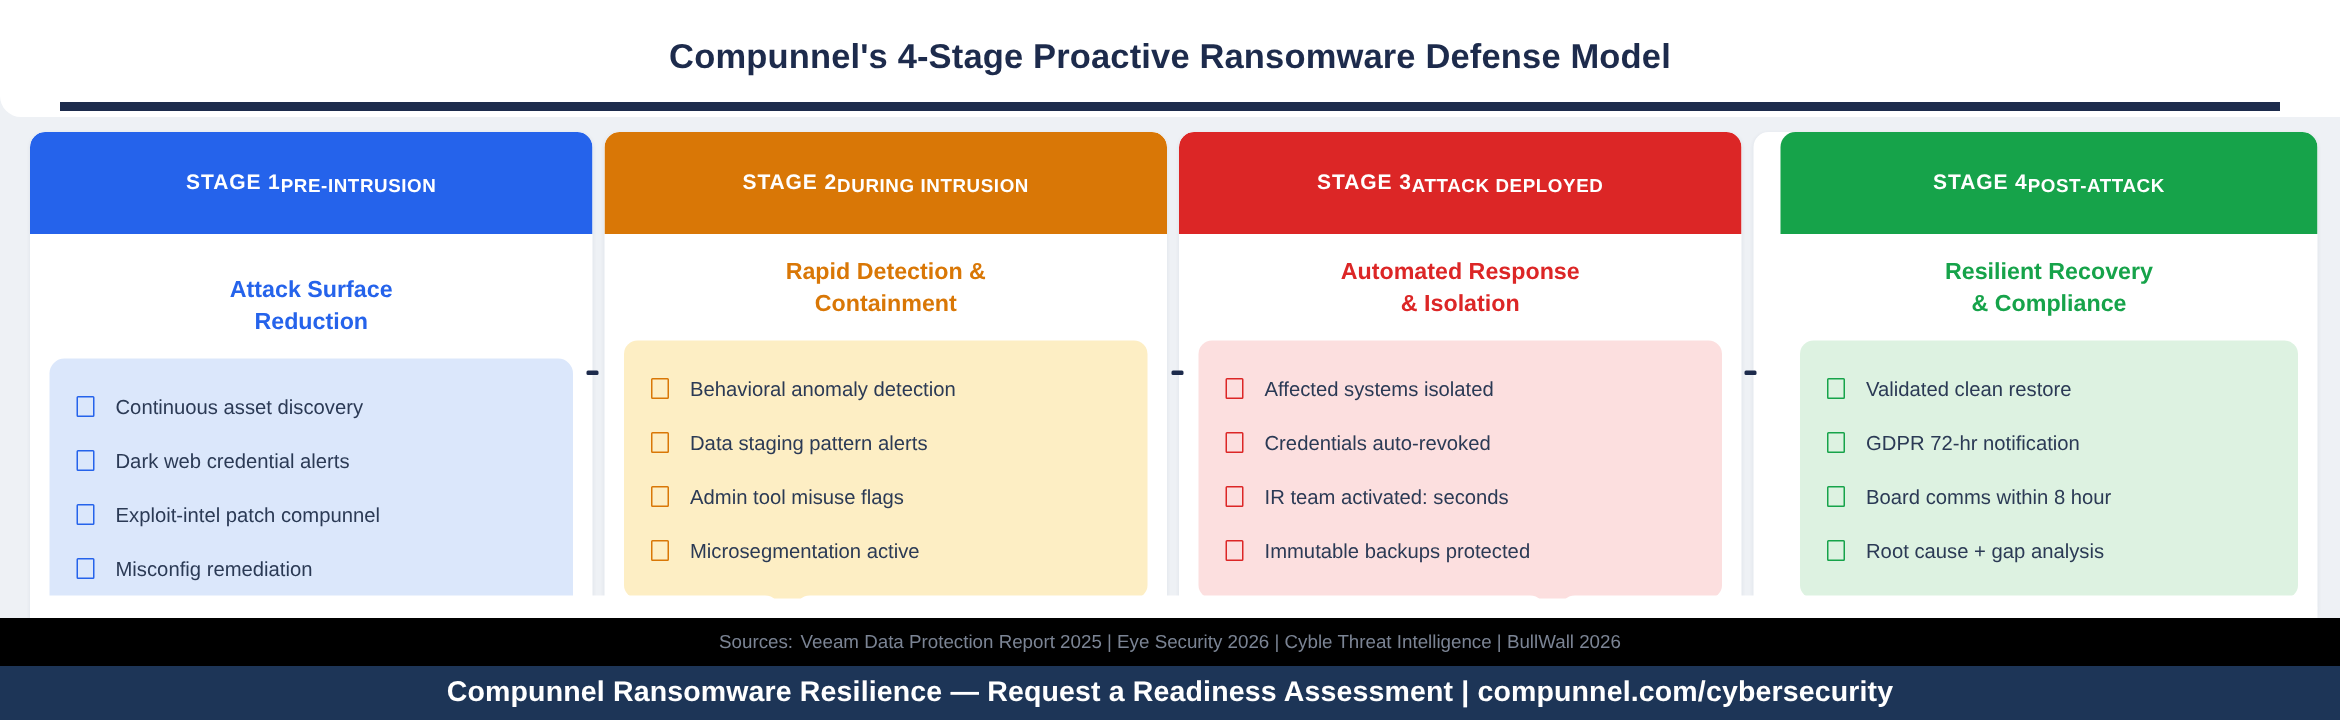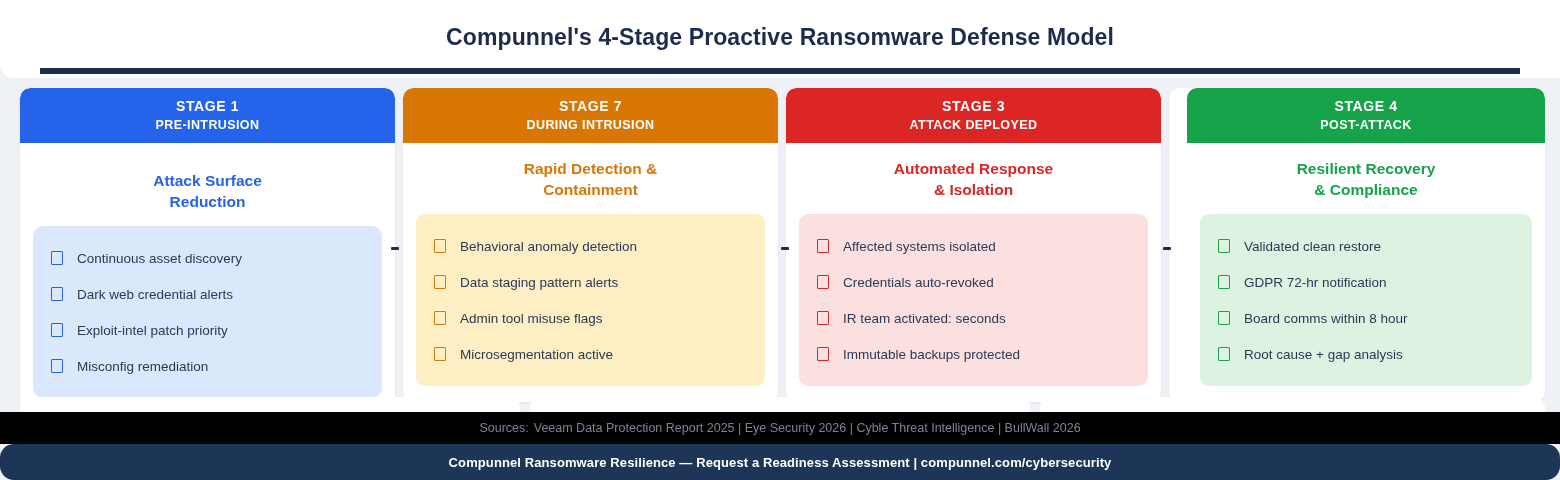--- a/index.html
+++ b/index.html
@@ -73,24 +73,24 @@
     box-sizing: border-box;
     overflow: hidden;
     box-shadow: 0 1px 3px rgba(30, 45, 80, 0.07);
   }
   .stage-card.s1 { left: 20px; }
   .stage-card.s2 { left: 403px; }
   .stage-card.s3 { left: 786px; }
   .stage-card.s4 { left: 1169px; width: 376px; padding-left: 18px; }
 
   .stage-head {
-    height: 55px;
+    height: 68px;
     border-radius: 10px 10px 0 0;
     display: flex;
-    flex-direction: column;
+    flex-direction: row;
     align-items: center;
     justify-content: center;
     color: #ffffff;
     line-height: 1.12;
   }
   .stage-head .num {
     font-size: 14px;
     font-weight: bold;
     letter-spacing: 0.6px;
   }
@@ -188,24 +188,23 @@
     position: absolute;
     left: 0;
     top: 444px;
     width: 1560px;
     height: 36px;
     background: #1d3557;
     display: flex;
     align-items: center;
     justify-content: center;
     color: #ffffff;
-    font-size: 13px;
+    font-size: 19px;
     font-weight: bold;
     letter-spacing: 0.1px;
-    border-radius: 14px;
   }
 </style>
 </head>
 <body>
 
 <div class="page">
 
   <div class="header-panel">
     <div class="header-title" style="color: rgb(29, 43, 76);">Compunnel's 4-Stage Proactive Ransomware Defense Model</div>
     <div class="header-rule" style="background: rgb(29, 43, 76);"></div>
@@ -224,32 +223,32 @@
         <div class="stage-list-item">
           <span class="bullet" style="color: rgb(37, 99, 235);"></span>
           <span>Continuous asset discovery</span>
         </div>
         <div class="stage-list-item">
           <span class="bullet" style="color: rgb(37, 99, 235);"></span>
           <span>Dark web credential alerts</span>
         </div>
         <div class="stage-list-item">
           <span class="bullet" style="color: rgb(37, 99, 235);"></span>
-          <span>Exploit-intel patch priority</span>
+          <span>Exploit-intel patch compunnel</span>
         </div>
         <div class="stage-list-item">
           <span class="bullet" style="color: rgb(37, 99, 235);"></span>
           <span>Misconfig remediation</span>
         </div>
       </div>
     </div>
 
     <div class="stage-card s2">
       <div class="stage-head" style="background: rgb(217, 119, 6);">
-        <div class="num">STAGE 7</div>
+        <div class="num">STAGE 2</div>
         <div class="phase">DURING INTRUSION</div>
       </div>
       <div class="stage-title" style="color: rgb(217, 119, 6);">Rapid Detection &amp;
 Containment</div>
       <div class="stage-list" style="background: rgb(253, 238, 196);">
         <div class="stage-list-item">
           <span class="bullet" style="color: rgb(217, 119, 6);"></span>
           <span>Behavioral anomaly detection</span>
         </div>
         <div class="stage-list-item">

